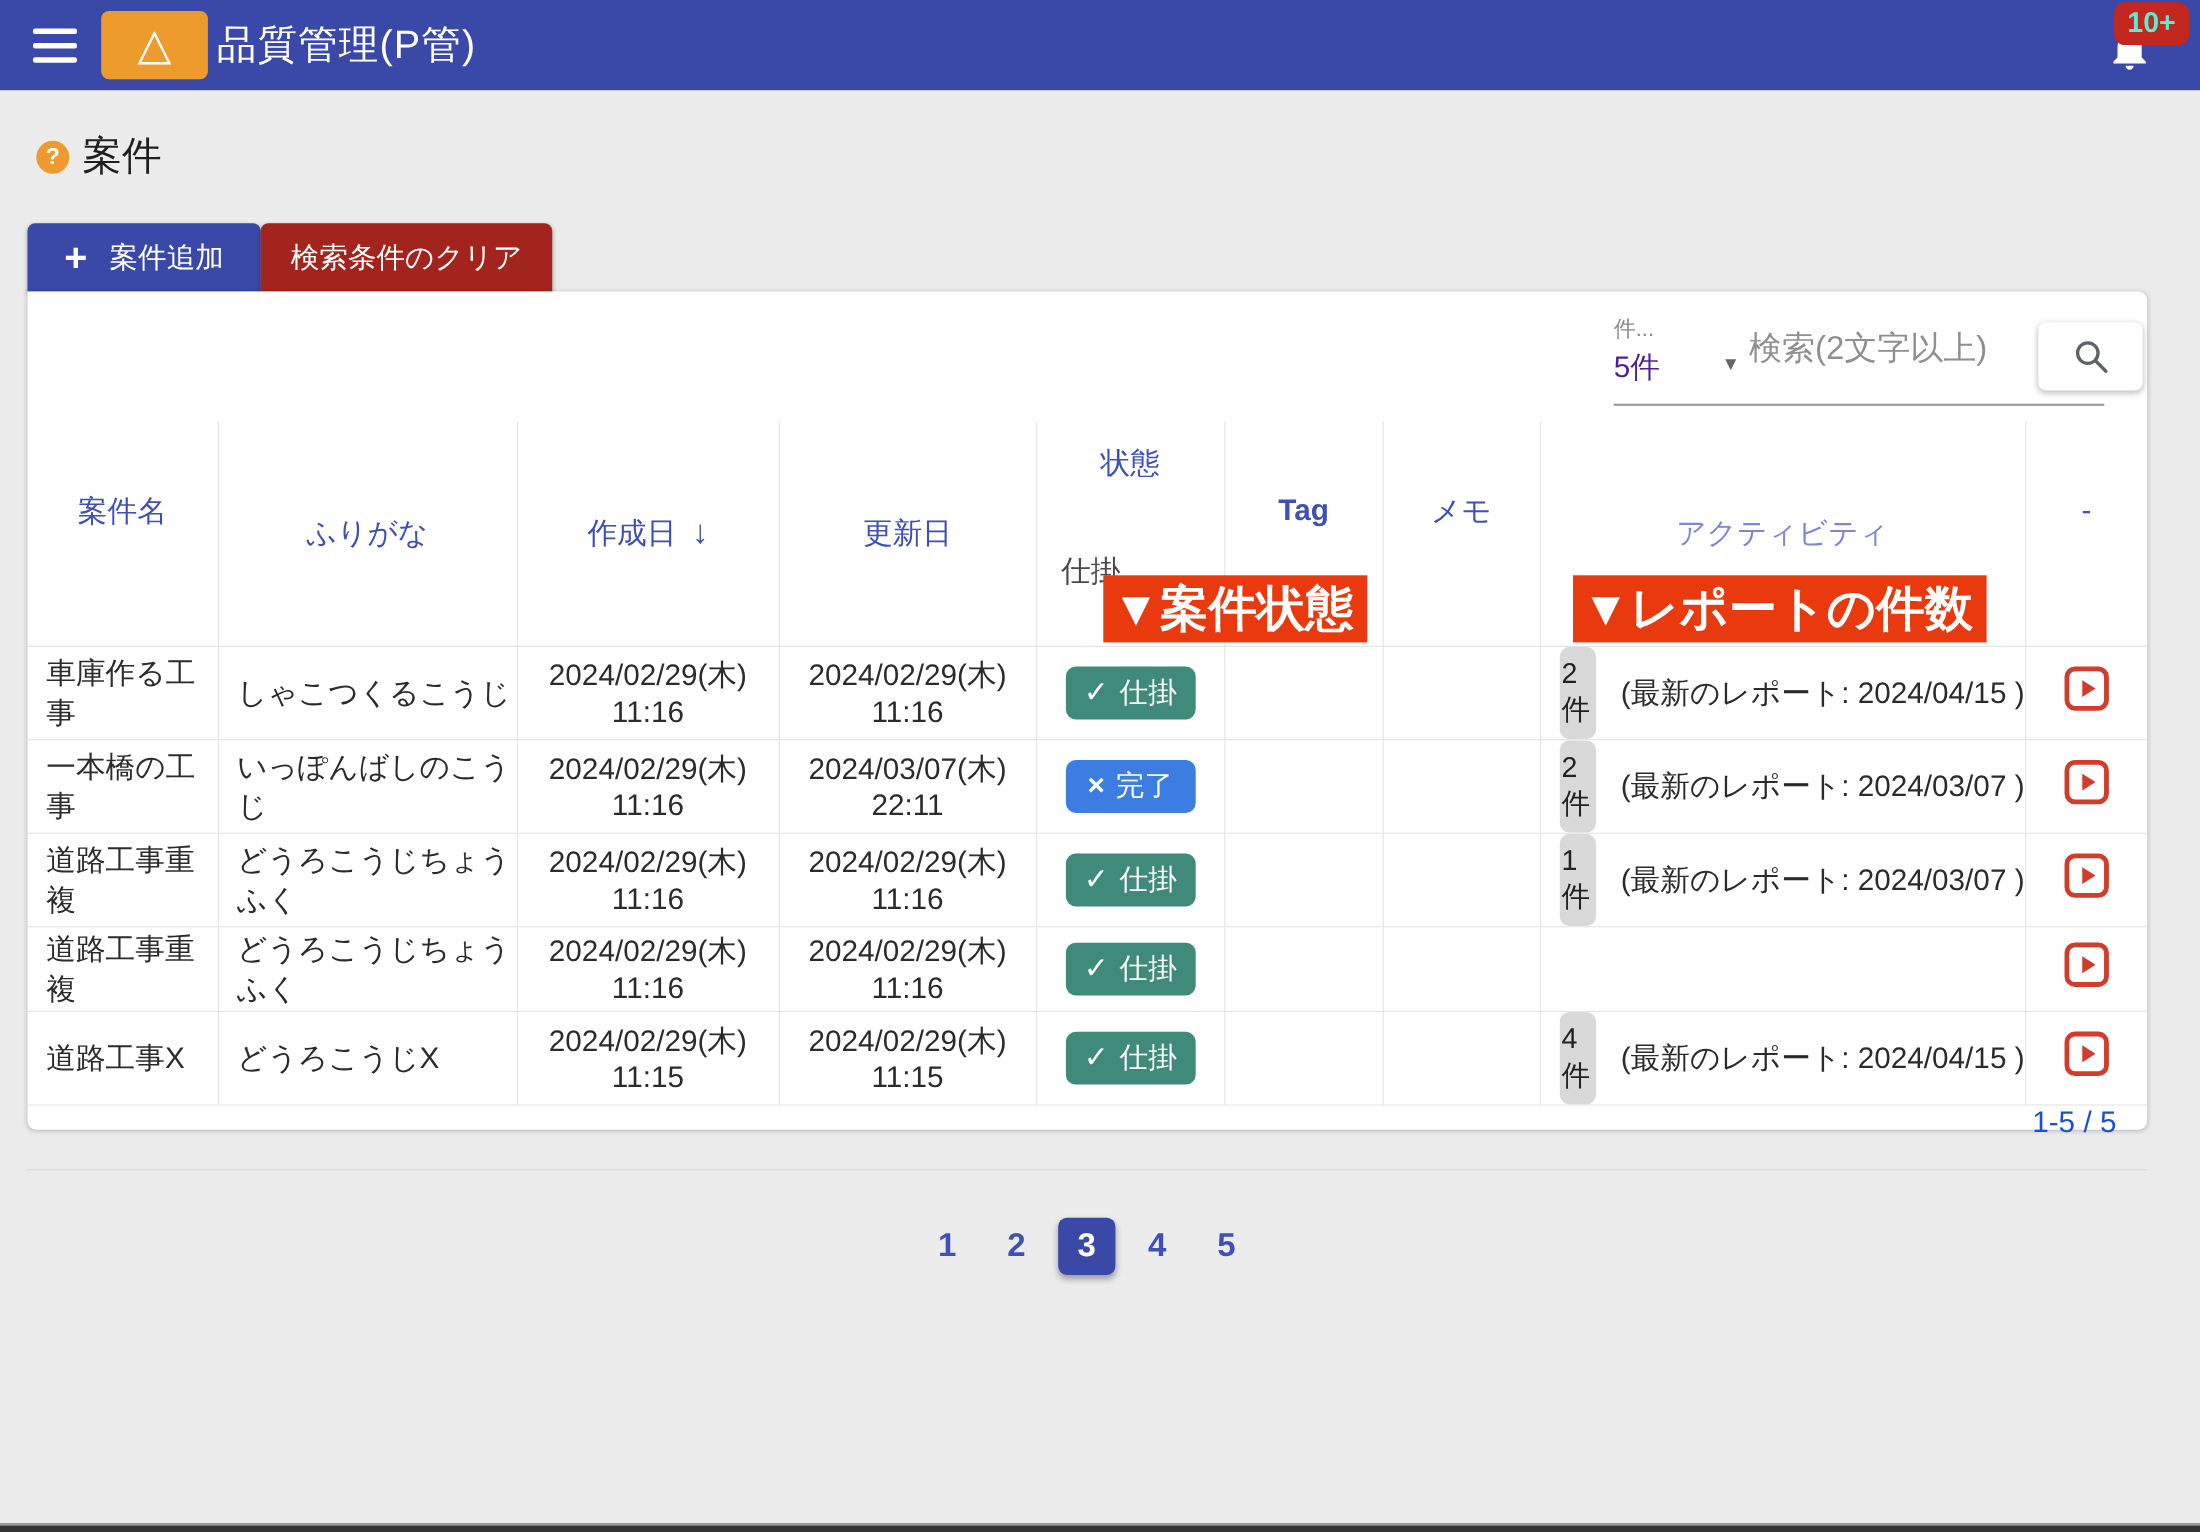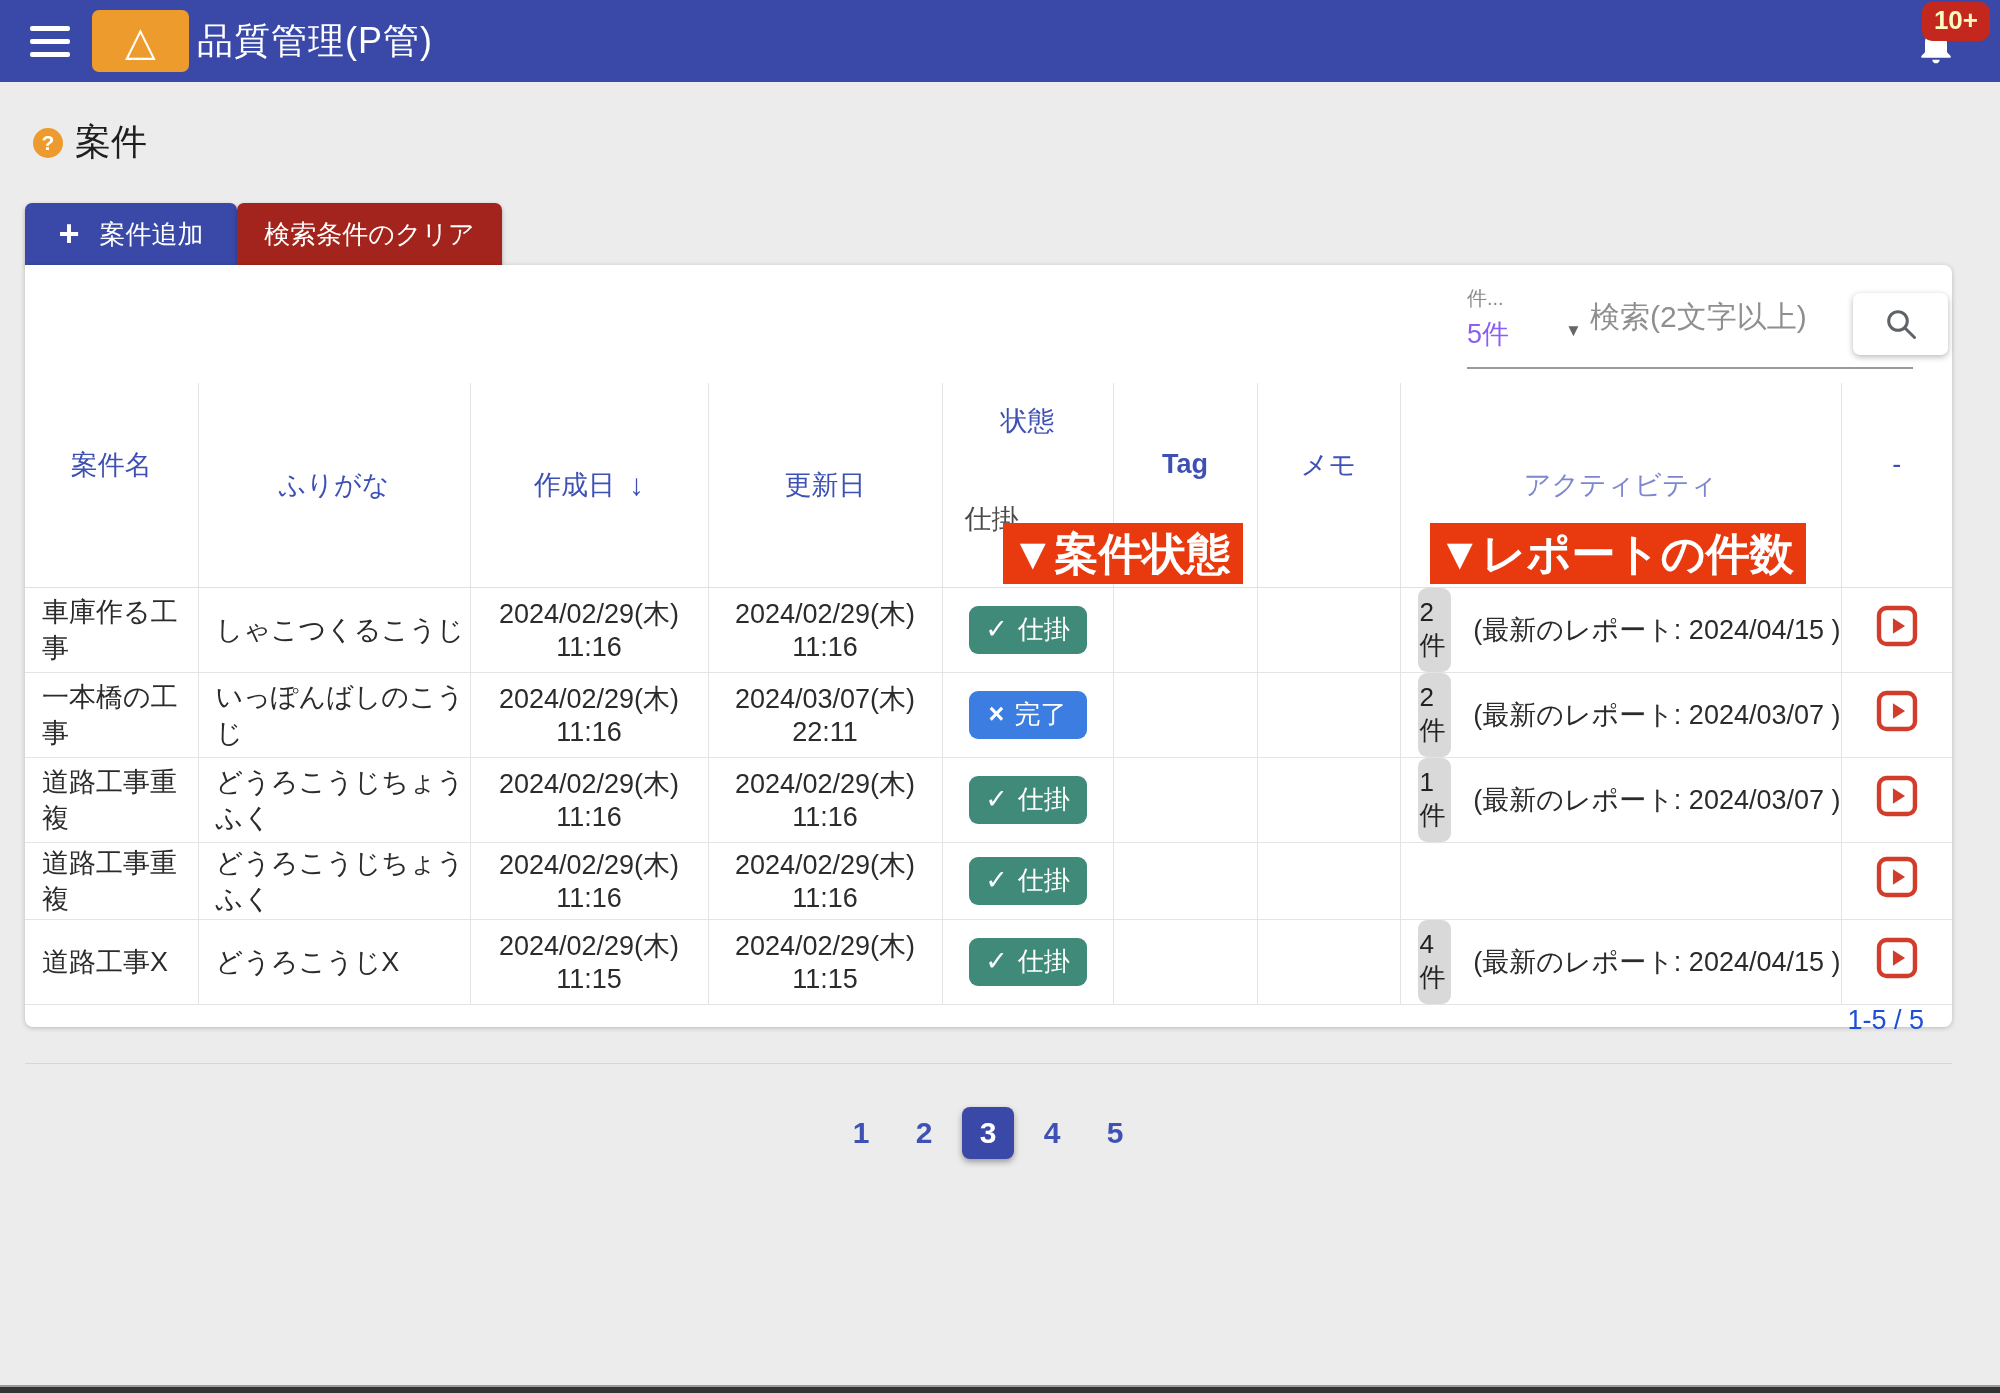--- a/index.html
+++ b/index.html
@@ -21,21 +21,21 @@
   .menu-btn i { display:block; width:40px; height:5px; background:#fff; border-radius:2px; }
   .app-logo {
     margin-left:28px; width:97px; height:62px; background:#ee9b2e; border-radius:7px;
     display:flex; align-items:center; justify-content:center;
     color:#fff; font-size:40px; line-height:1;
   }
   .app-title { color:#fff; font-size:36px; margin-left:8px; letter-spacing:1px; }
   .bell-wrap { position:absolute; right:34px; top:14px; width:60px; height:60px; }
   .bell-wrap svg { display:block; margin:8px auto 0; }
   .notif-badge {
-    position:absolute; right:-24px; top:-12px; background:#c3271d; color:#fef9c3;
+    position:absolute; right:-24px; top:-12px; background:#c3271d; color:#5eead4;
     font-size:26px; font-weight:bold; padding:3px 12px 5px; border-radius:10px;
   }
 
   
   .page-head { position:absolute; left:33px; top:118px; display:flex; align-items:center; gap:12px; }
   .help-icon { width:30px; height:30px; border-radius:50%; background:#ed9b2f; color:#fff;
     font-size:21px; font-weight:bold; display:flex; align-items:center; justify-content:center; }
   .page-title { font-size:36px; color:#1f1f1f; }
 
   
@@ -48,21 +48,21 @@
   .btn-clear { width:265px; background:#a3241c; border-radius:7px 7px 0 0; }
 
   
   .card { position:absolute; left:25px; top:265px; width:1927px; height:762px;
     background:#fff; border-radius:0 8px 8px 8px; box-shadow:0 1px 5px rgba(0,0,0,.22); }
 
   
   .search-row { position:relative; height:118px; }
   .perpage { position:absolute; left:1442px; top:20px; cursor:pointer; }
   .perpage-label { font-size:20px; color:#8a8a8a; }
-  .perpage-value { font-size:27px; color:#8b5cf6; margin-top:4px; }
+  .perpage-value { font-size:27px; color:#4c1d95; margin-top:4px; }
   .perpage-caret { position:absolute; left:98px; top:36px; font-size:17px; color:#666; }
   .search-input { position:absolute; left:1565px; top:24px; width:260px; height:56px;
     border:none; outline:none; background:transparent; font-size:30px; font-family:inherit; color:#333; }
   .search-input::placeholder { color:#8f8f8f; opacity:1; }
   .search-underline { position:absolute; left:1442px; top:102px; width:446px; height:2px; background:#9a9a9a; }
   .search-btn { position:absolute; left:1828px; top:28px; width:95px; height:62px;
     background:#fff; border:none; border-radius:7px; box-shadow:0 2px 6px rgba(0,0,0,.28);
     display:flex; align-items:center; justify-content:center; cursor:pointer; }
 
   

